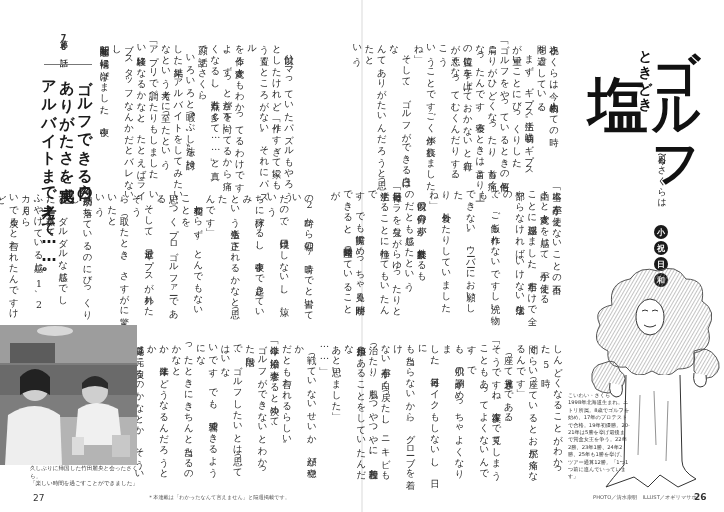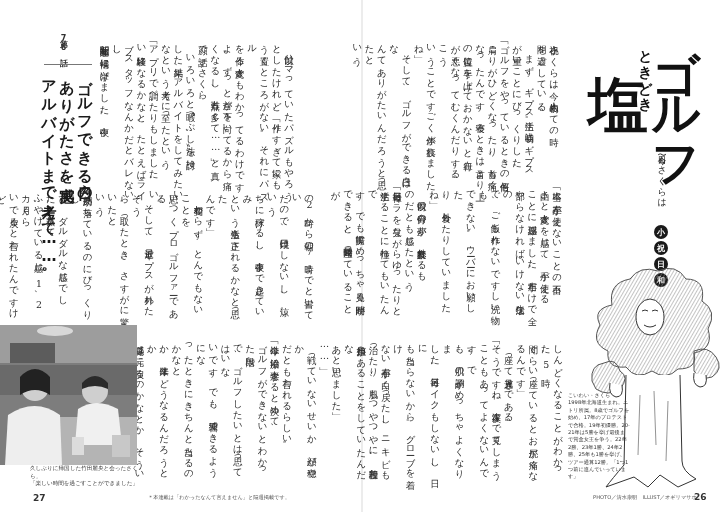--- a/index.html
+++ b/index.html
@@ -45,21 +45,21 @@
   .profile { position: absolute; left: 568px; top: 392px; width: 62px;
              font-family: "DejaVu Sans", sans-serif; font-size: 5.2px; line-height: 7.4px; color: #333; }
 
   
   .photo { position: absolute; left: 0; top: 325px; width: 137px; height: 140px; overflow: hidden;
            background: linear-gradient(180deg, #6f6f6f 0%, #8b8b8b 30%, #5a5a5a 60%, #9a9a9a 100%); }
   .caption { position: absolute; left: 30px; top: 465px; width: 110px; font-family: "DejaVu Sans", sans-serif;
              font-size: 5.6px; line-height: 7.5px; color: #333; }
 
   .folio { position: absolute; font-family: "DejaVu Sans", sans-serif; font-size: 9px; color: #333; }
-  .folio-left { left: 33px; top: 493px; font-weight: bold; }
+  .folio-left { left: 33px; top: 493px; }
   .folio-right { left: 694px; top: 492px; font-weight: bold; }
   .credit { position: absolute; left: 593px; top: 494px; font-family: "DejaVu Sans", sans-serif; font-size: 5.2px; color: #555; }
   .footnote { position: absolute; left: 148px; top: 494px; font-family: "DejaVu Sans", sans-serif; font-size: 5.2px; color: #555; }
 </style>
 </head>
 <body>
 
 <div class="spread">
 
   <div class="gutter"></div>

